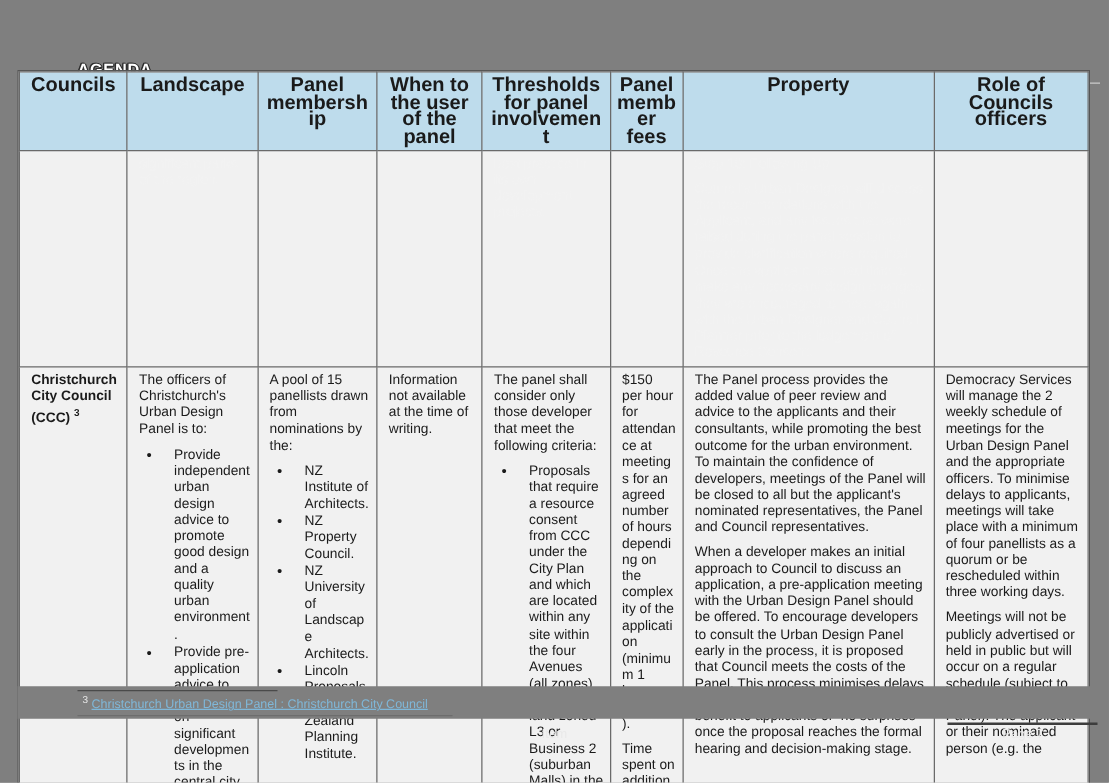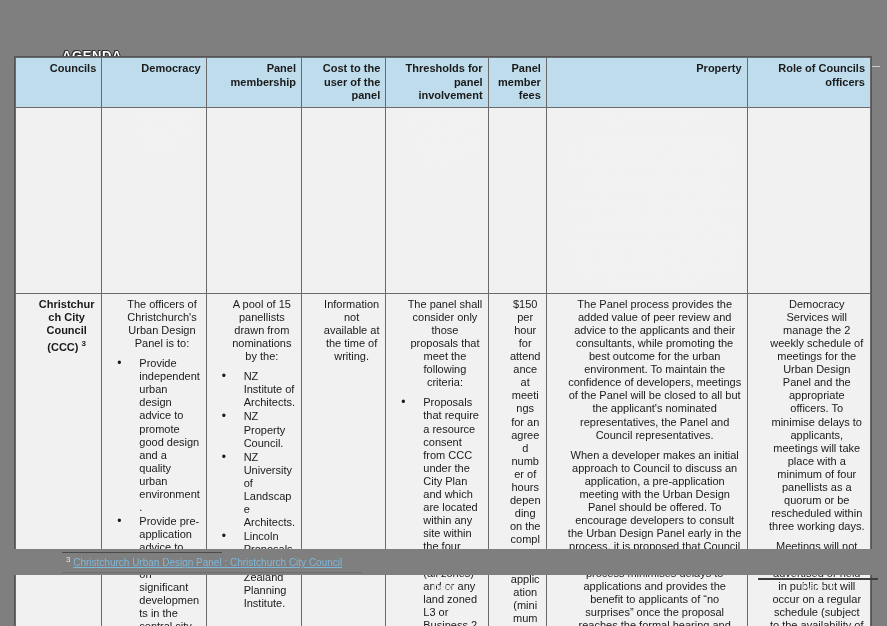--- a/index.html
+++ b/index.html
@@ -84,37 +84,37 @@
     padding: 4px 5px 4px 5px;
     font-size: 11px;
     line-height: 13.1px;
     color: #1a1a1a;
     background: #f1f1f1;
     word-wrap: break-word;
   }
   table.agenda-table th {
     background: #bedcec;
     font-weight: bold;
-    font-size: 11px;
-    text-align: right;
+    font-size: 16px;
+    text-align: center;
     line-height: 13.5px;
     height: 40px;
   }
 
   
   col.c0 { width: 86px; }
   col.c1 { width: 104px; }
   col.c2 { width: 95px; }
   col.c3 { width: 84px; }
   col.c4 { width: 102px; }
   col.c5 { width: 58px; }
   col.c6 { width: 200px; }
   col.c7 { width: 123px; }
 
-  .cell-p { margin: 0 0 7px 16px; text-align: center; }
+  .cell-p { margin: 0 0 7px 4px; }
   .cell-p:last-child { margin-bottom: 0; }
   ul.cell-ul {
     margin: 0 0 0 0;
     padding-left: 22px;
     list-style: none;
   }
   ul.cell-ul li {
     position: relative;
     margin: 0 0 1px 0;
     padding-left: 10px;
@@ -235,23 +235,23 @@
           <col class="c2">
           <col class="c3">
         <col class="c4">
           <col class="c5">
           <col class="c6">
           <col class="c7">
       </colgroup>
       <thead>
         <tr>
           <th>Councils</th>
-          <th>Democracy</th>
+          <th>Landscape</th>
           <th>Panel membership</th>
-          <th>Cost to the user of the panel</th>
+          <th>When to the user of the panel</th>
           <th>Thresholds for panel involvement</th>
           <th>Panel member fees</th>
           <th>Property</th>
           <th>Role of Councils officers</th>
         </tr>
       </thead>
       <tbody>
 
         <tr class="grey-row">
           <td></td>
@@ -293,21 +293,21 @@
               <li>Lincoln Proposals.</li>
               <li>New Zealand Planning Institute.</li>
             </ul>
           </td>
 
           <td>
             <p class="cell-p">Information not available at the time of writing.</p>
           </td>
 
           <td>
-            <p class="cell-p">The panel shall consider only those proposals that meet the following criteria:</p>
+            <p class="cell-p">The panel shall consider only those developer that meet the following criteria:</p>
             <ul class="cell-ul">
               <li>Proposals that require a resource consent from CCC under the City Plan and which are located within any site within the four Avenues (all zones) and or any land zoned L3 or Business 2 (suburban Malls) in the City Plan.  The trigger points</li>
             </ul>
           </td>
 
           <td>
             <p class="cell-p">$150 per hour for attendance at meetings for an agreed number of hours depending on the complexity of the application (minimum 1 hour payment).</p>
             <p class="cell-p">Time spent on additional site visits and research</p>
           </td>
 

